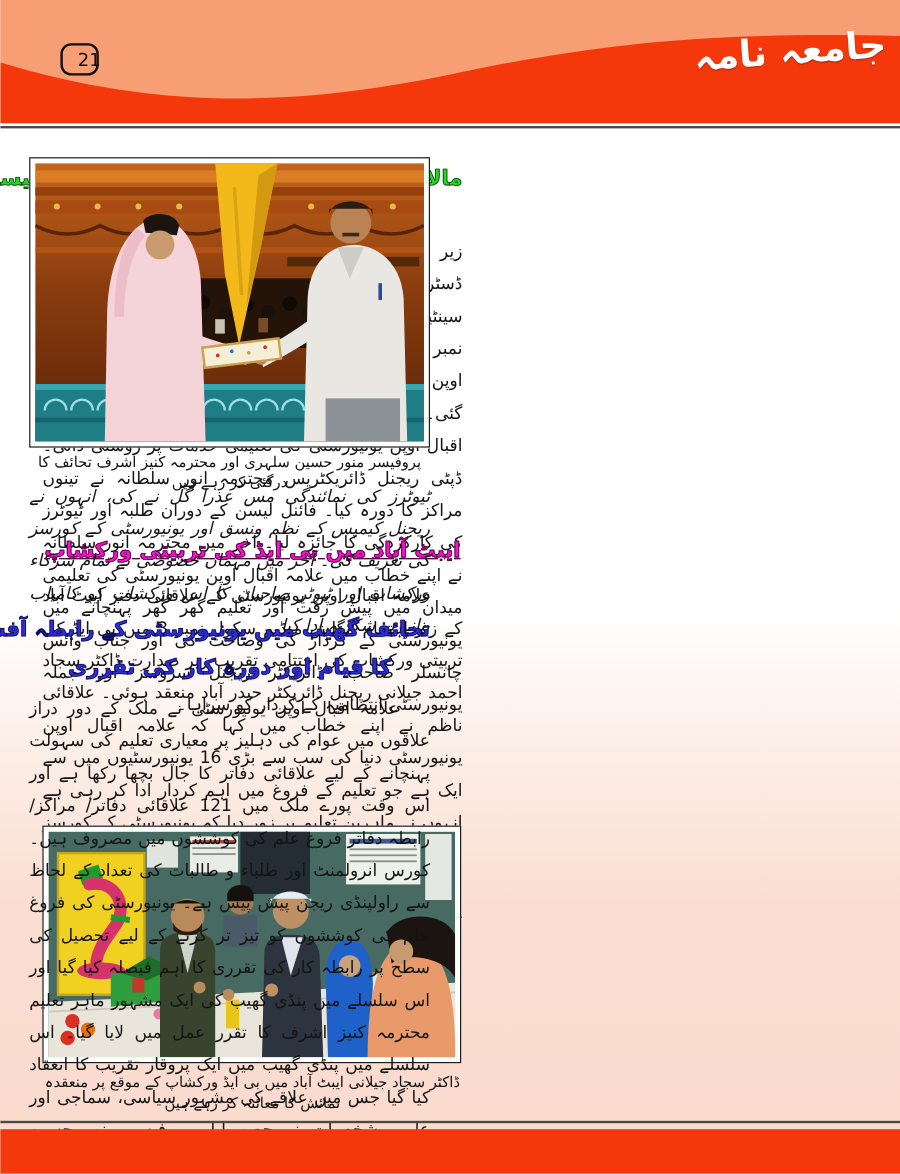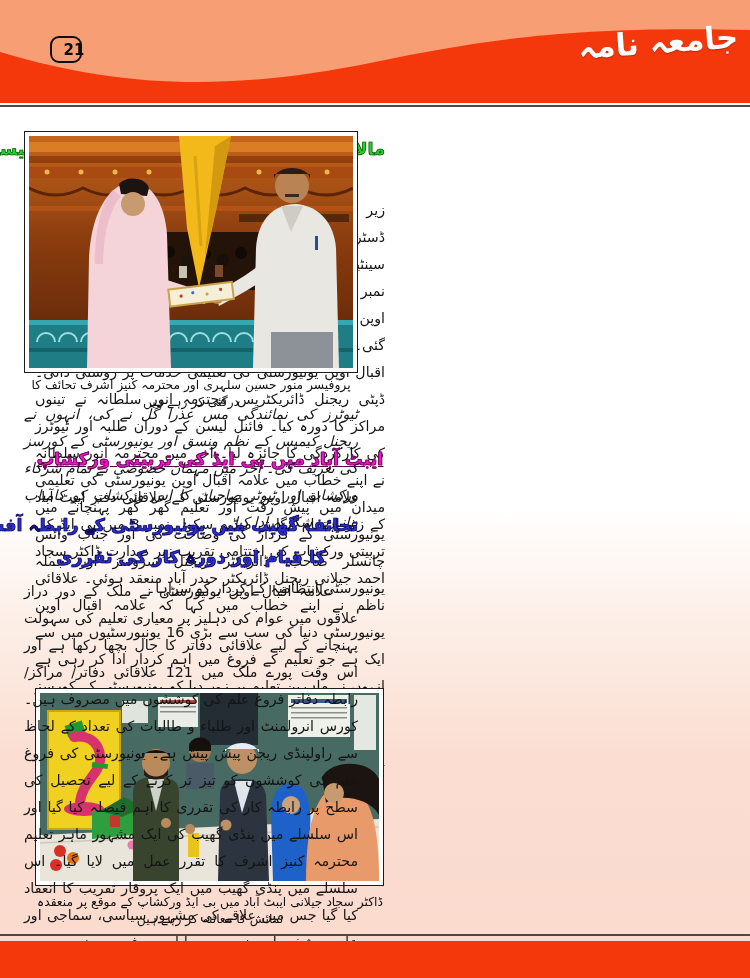--- a/index.html
+++ b/index.html
@@ -11,21 +11,21 @@
     font-family:"DejaVu Sans", sans-serif;
     direction:rtl;
   }
   
   .header { position:absolute; top:0; left:0; width:750px; height:103px; background:var(--salmon,#f79e74); }
   .header svg { position:absolute; top:0; left:0; }
   .page-badge {
     position:absolute; top:36px; left:50px; width:32px; height:27px;
     border:2.5px solid #101010; border-radius:9px;
     display:flex; align-items:center; justify-content:center;
-    font-size:15px; font-weight:bold; color:#0c0c0c;
+    font-size:15px; font-weight:normal; color:#0c0c0c;
     font-family:"DejaVu Sans", sans-serif;
     padding-left:16px;
   }
   .masthead {
     position:absolute; top:24px; right:12px; color:#ffffff;
     font-size:31px; font-weight:bold; transform:rotate(-4deg);
     text-shadow:0 1px 1px rgba(80,10,0,.35);
     white-space:nowrap;
   }
   .header-rule { position:absolute; top:105px; left:0; width:750px; height:2px; background:#4a4a4a; }

